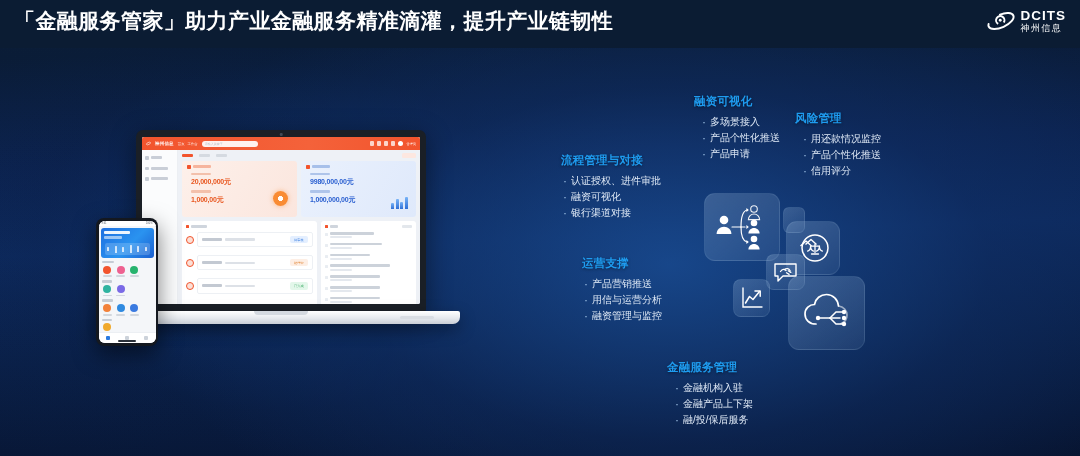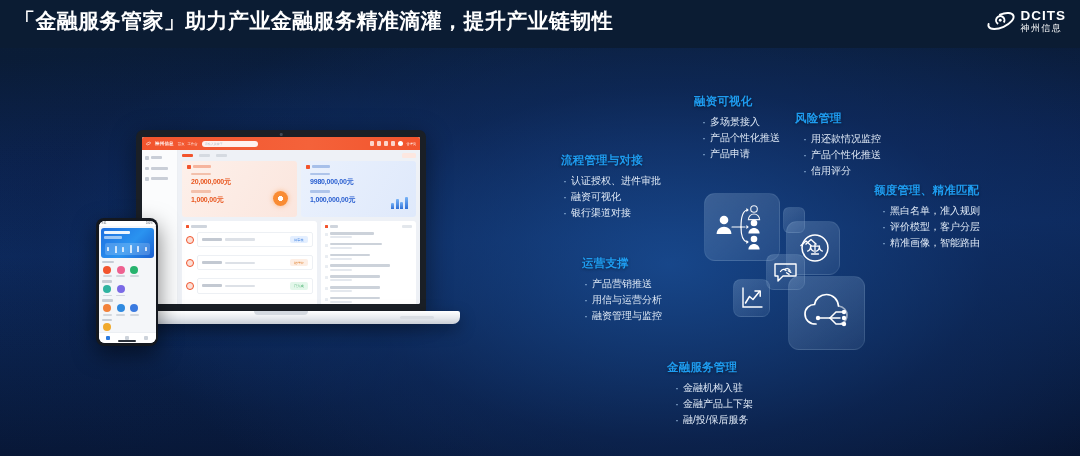--- a/index.html
+++ b/index.html
@@ -620,28 +620,20 @@
 
   <div class="blk indent" id="b-risk">
     <h3>风险管理</h3>
     <ul>
       <li>用还款情况监控</li>
       <li>产品个性化推送</li>
       <li>信用评分</li>
     </ul>
   </div>
 
-  <div class="blk indent" id="b-quota">
-    <h3>额度管理、精准匹配</h3>
-    <ul>
-      <li>黑白名单，准入规则</li>
-      <li>评价模型，客户分层</li>
-      <li>精准画像，智能路由</li>
-    </ul>
-  </div>
 
   <div class="blk indent" id="b-svc">
     <h3>金融服务管理</h3>
     <ul>
       <li>金融机构入驻</li>
       <li>金融产品上下架</li>
       <li>融/投/保后服务</li>
     </ul>
   </div>
 

